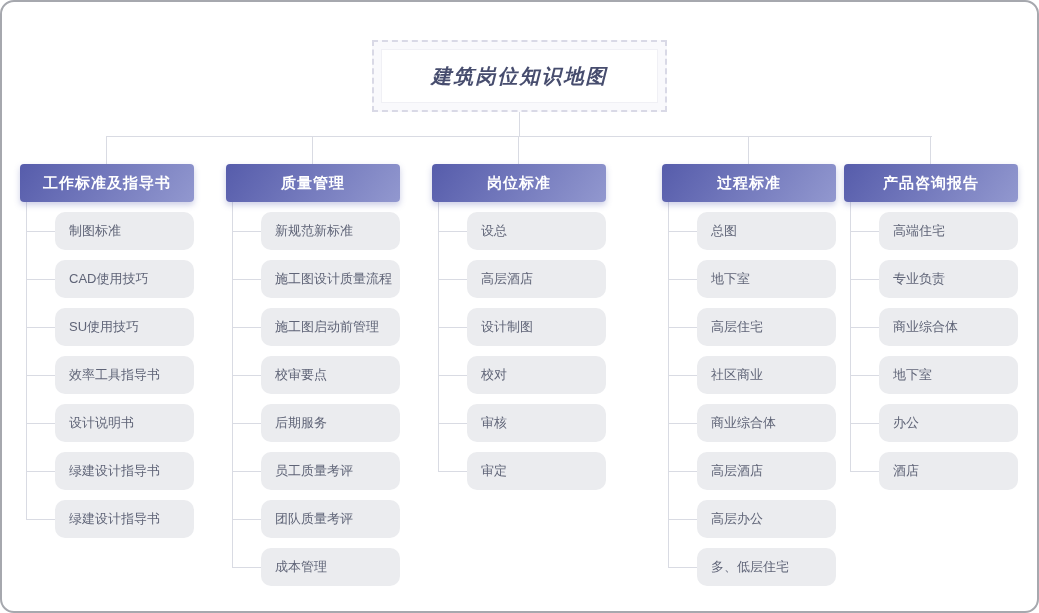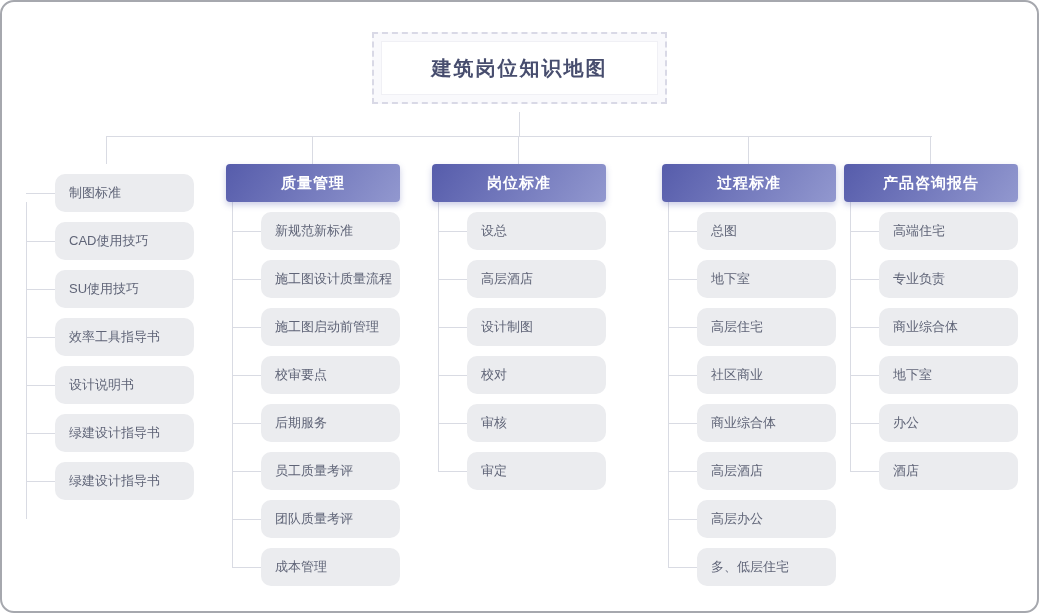--- a/index.html
+++ b/index.html
@@ -15,27 +15,28 @@
     box-sizing: border-box;
     background: #ffffff;
     border: 2px solid #a6a8ae;
     border-radius: 14px;
     overflow: hidden;
   }
   
   .title-box {
     position: absolute;
     left: 370px;
-    top: 30px;
+    top: 38px;
     width: 295px;
     height: 72px;
     box-sizing: border-box;
     border: 2px dashed var(--dash, #d9d9e6);
     background: #f9f9fc;
     padding: 7px;
+    font-style: italic;
   }
   .title-inner {
     width: 100%;
     height: 100%;
     box-sizing: border-box;
     background: #ffffff;
     border: 1px solid #f0f0f5;
     display: flex;
     align-items: center;
     justify-content: center;
@@ -113,20 +114,21 @@
 
 <div class="canvas">
   <div class="title-box">
     <div class="title-inner">建筑岗位知识地图</div>
   </div>
   <div class="connector stem"></div>
   <div class="connector hline"></div>
   <div id="columns">
       <div class="column" style="left: 18px;">
         <div class="drop"></div>
+        <div class="col-header">工作标准及指导书</div>
         <div class="spine" style="height: 317px;"></div>
         <div class="items">
           <div class="item">制图标准</div>
           <div class="item">CAD使用技巧</div>
           <div class="item">SU使用技巧</div>
           <div class="item">效率工具指导书</div>
           <div class="item">设计说明书</div>
           <div class="item">绿建设计指导书</div>
           <div class="item">绿建设计指导书</div>
         </div>

